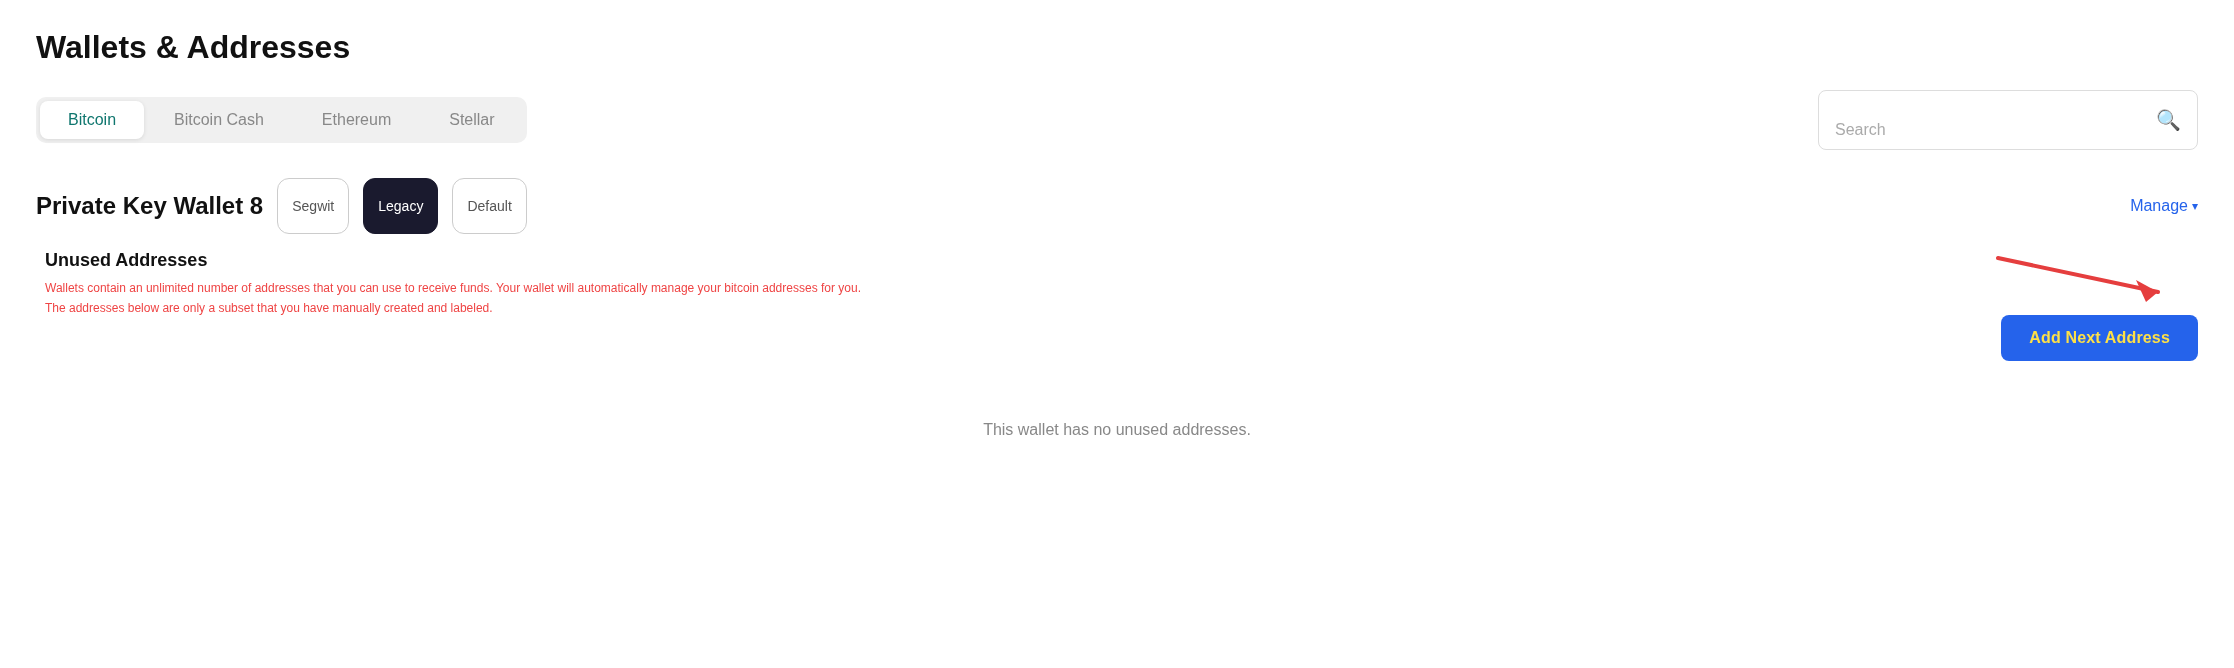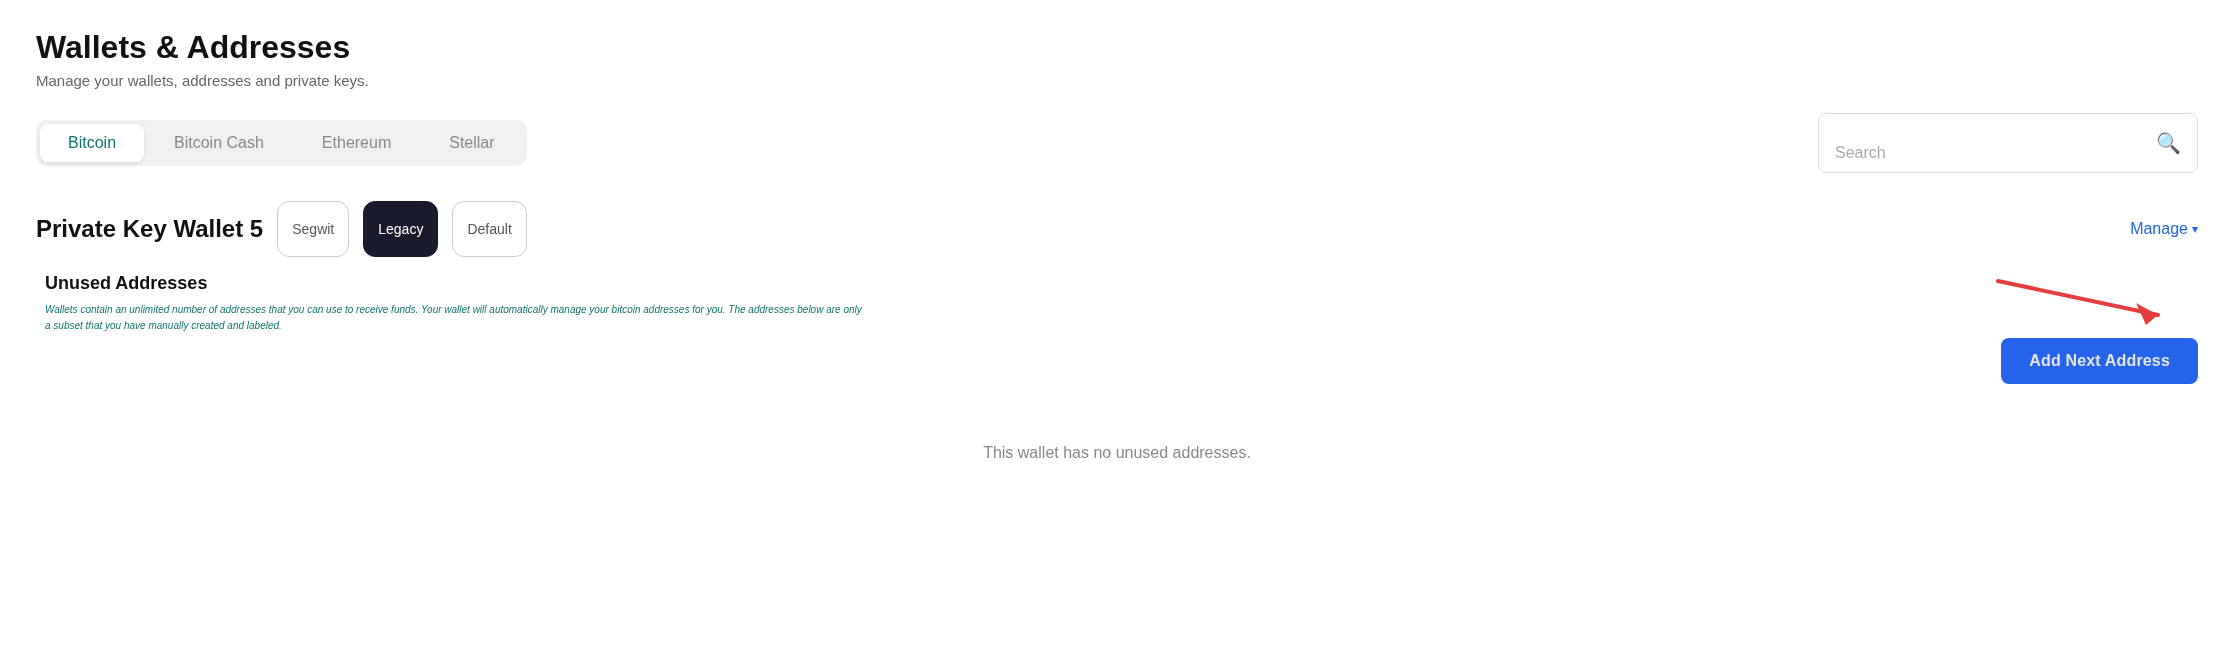--- a/index.html
+++ b/index.html
@@ -178,29 +178,28 @@
     }
 
     .addresses-title {
       font-size: 18px;
       font-weight: 700;
       color: #111;
       margin-bottom: 8px;
     }
 
     .addresses-desc {
-      font-size: 10px;
-      color: #0f766e;
+      font-size: 12px;
+      color: #ef4444;
       line-height: 1.6;
-      font-style: italic;
     }
 
     .add-next-btn {
       background: #2563eb;
-      color: #e5e5e5;
+      color: #fde047;
       border: none;
       border-radius: 8px;
       padding: 14px 28px;
       font-size: 16px;
       font-weight: 600;
       cursor: pointer;
       white-space: nowrap;
       letter-spacing: 0.01em;
     }
 
@@ -226,41 +225,40 @@
       width: 220px;
       height: 55px;
       margin-bottom: 10px;
     }
   </style>
 </head>
 <body>
 
 <div class="page-header">
   <h1 class="page-title">Wallets &amp; Addresses</h1>
-  <p class="page-subtitle">Manage your wallets, addresses and private keys.</p>
 </div>
 
 <div class="top-bar">
   <div class="tabs-container">
     <button class="tab active">Bitcoin</button>
     <button class="tab">Bitcoin Cash</button>
     <button class="tab">Ethereum</button>
     <button class="tab">Stellar</button>
   </div>
 
   <div class="search-wrapper">
     <input class="search-input" type="text" placeholder="Search" style="">
     <span class="search-icon">🔍</span>
   </div>
 </div>
 
 <div class="wallet-section">
   <div class="wallet-header">
     <div class="wallet-title-area">
-      <span class="wallet-name">Private Key Wallet 5</span>
+      <span class="wallet-name">Private Key Wallet 8</span>
       <button class="badge badge-outline">Segwit</button>
       <button class="badge badge-filled">Legacy</button>
       <button class="badge badge-default">Default</button>
     </div>
     <button class="manage-btn">
       <span>Manage</span>
       <span class="manage-chevron">▾</span>
     </button>
   </div>
 

